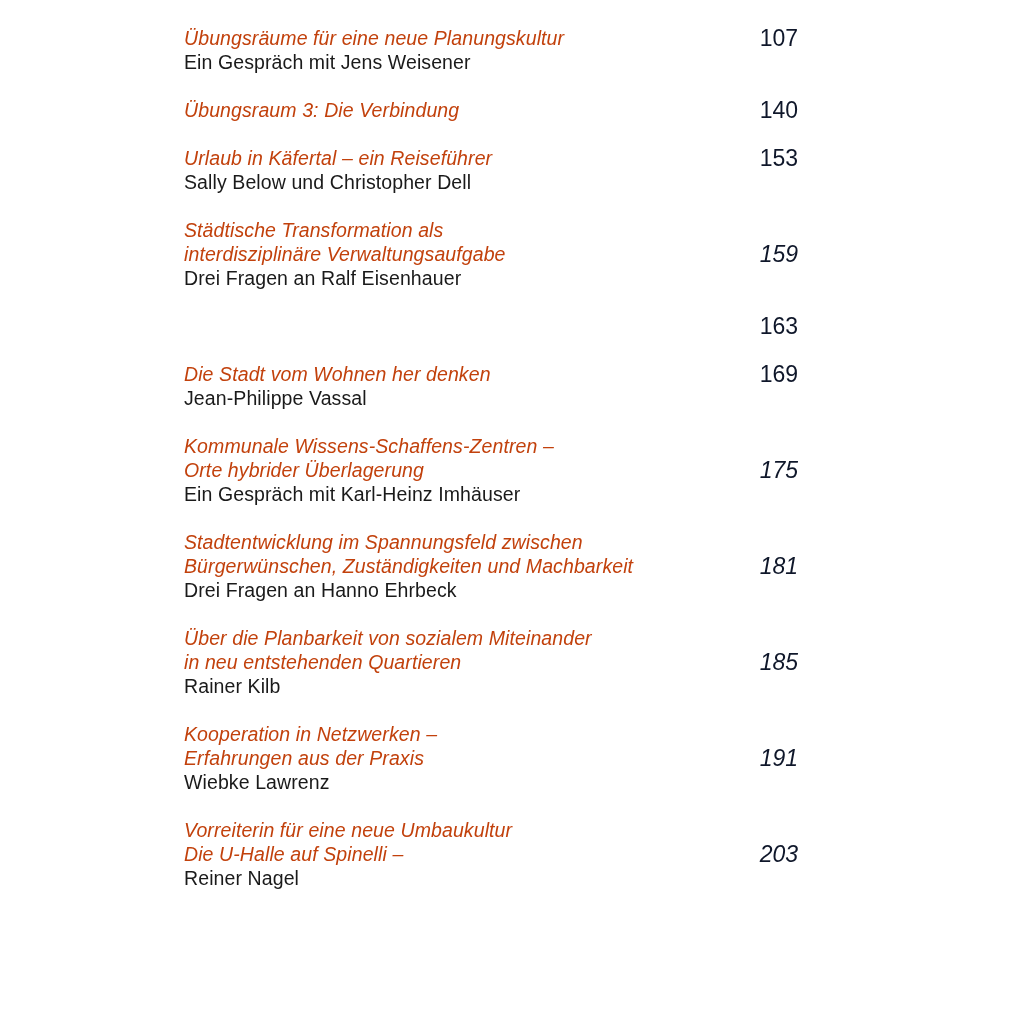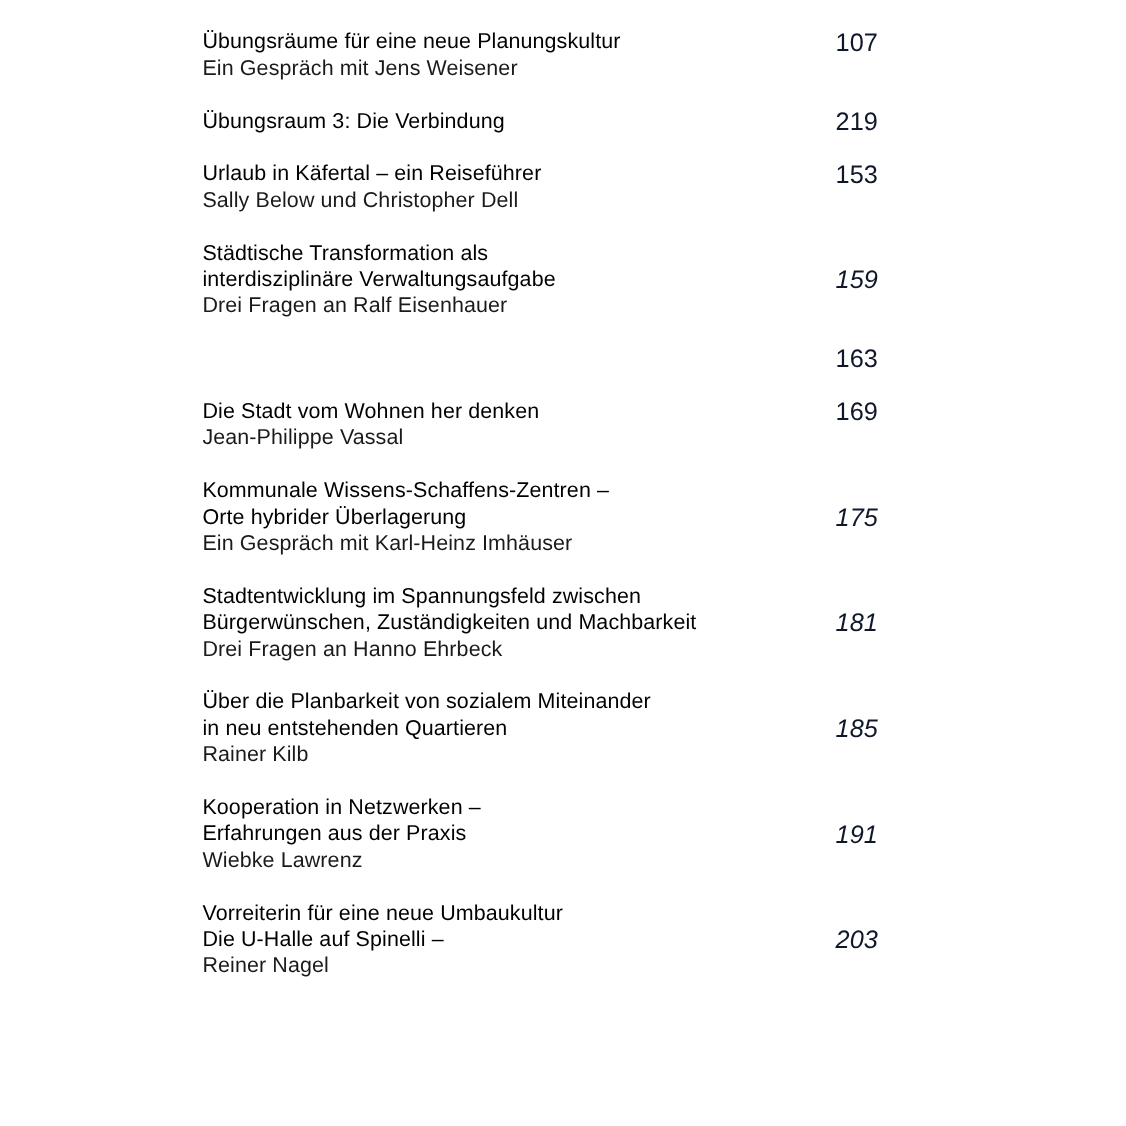--- a/index.html
+++ b/index.html
@@ -44,22 +44,23 @@
   .entry-text {
     flex: 0 1 auto;
     max-width: 520px;
   }
 
   .title-line {
     font-size: 19.5px;
     line-height: 24px;
     letter-spacing: 0.1px;
     font-weight: 400;
-    color: #000000;
+    color: #c2410c;
     white-space: pre;
+    font-style: italic;
   }
 
   .author-line {
     font-size: 19.5px;
     line-height: 24px;
     letter-spacing: 0.1px;
     color: #1a1a1a;
     white-space: pre;
   }
 
@@ -89,21 +90,21 @@
             <div class="author-line">Ein Gespräch mit Jens Weisener</div>
           </div>
           <div class="page-num">107</div>
         </div>
       </div>
       <div class="toc-entry">
         <div class="entry-inner lines-1">
           <div class="entry-text">
             <div class="title-line">Übungsraum 3: Die Verbindung</div>
           </div>
-          <div class="page-num">219</div>
+          <div class="page-num">140</div>
         </div>
       </div>
       <div class="toc-entry">
         <div class="entry-inner lines-2">
           <div class="entry-text">
             <div class="title-line">Urlaub in Käfertal – ein Reiseführer</div>
             <div class="author-line">Sally Below und Christopher Dell</div>
           </div>
           <div class="page-num">153</div>
         </div>

